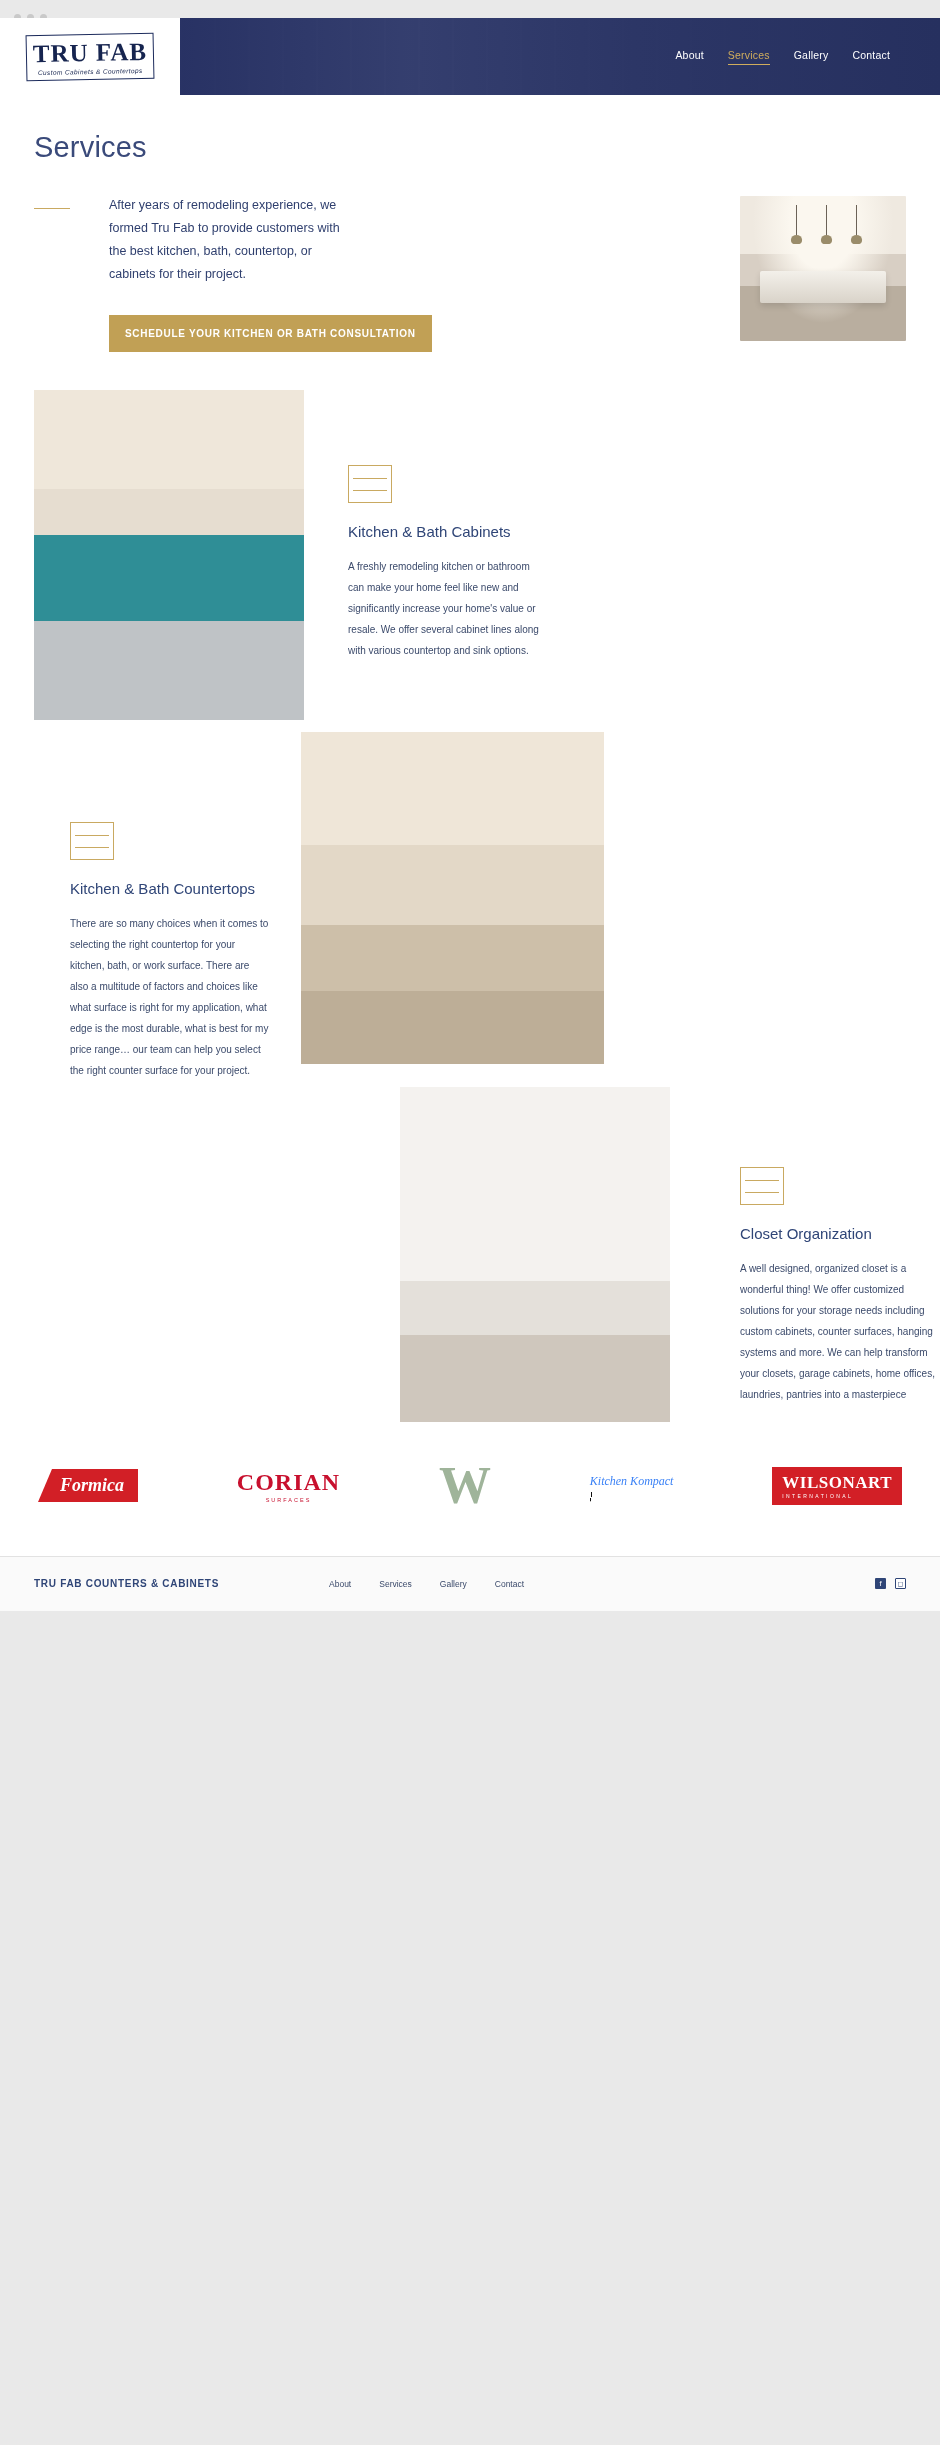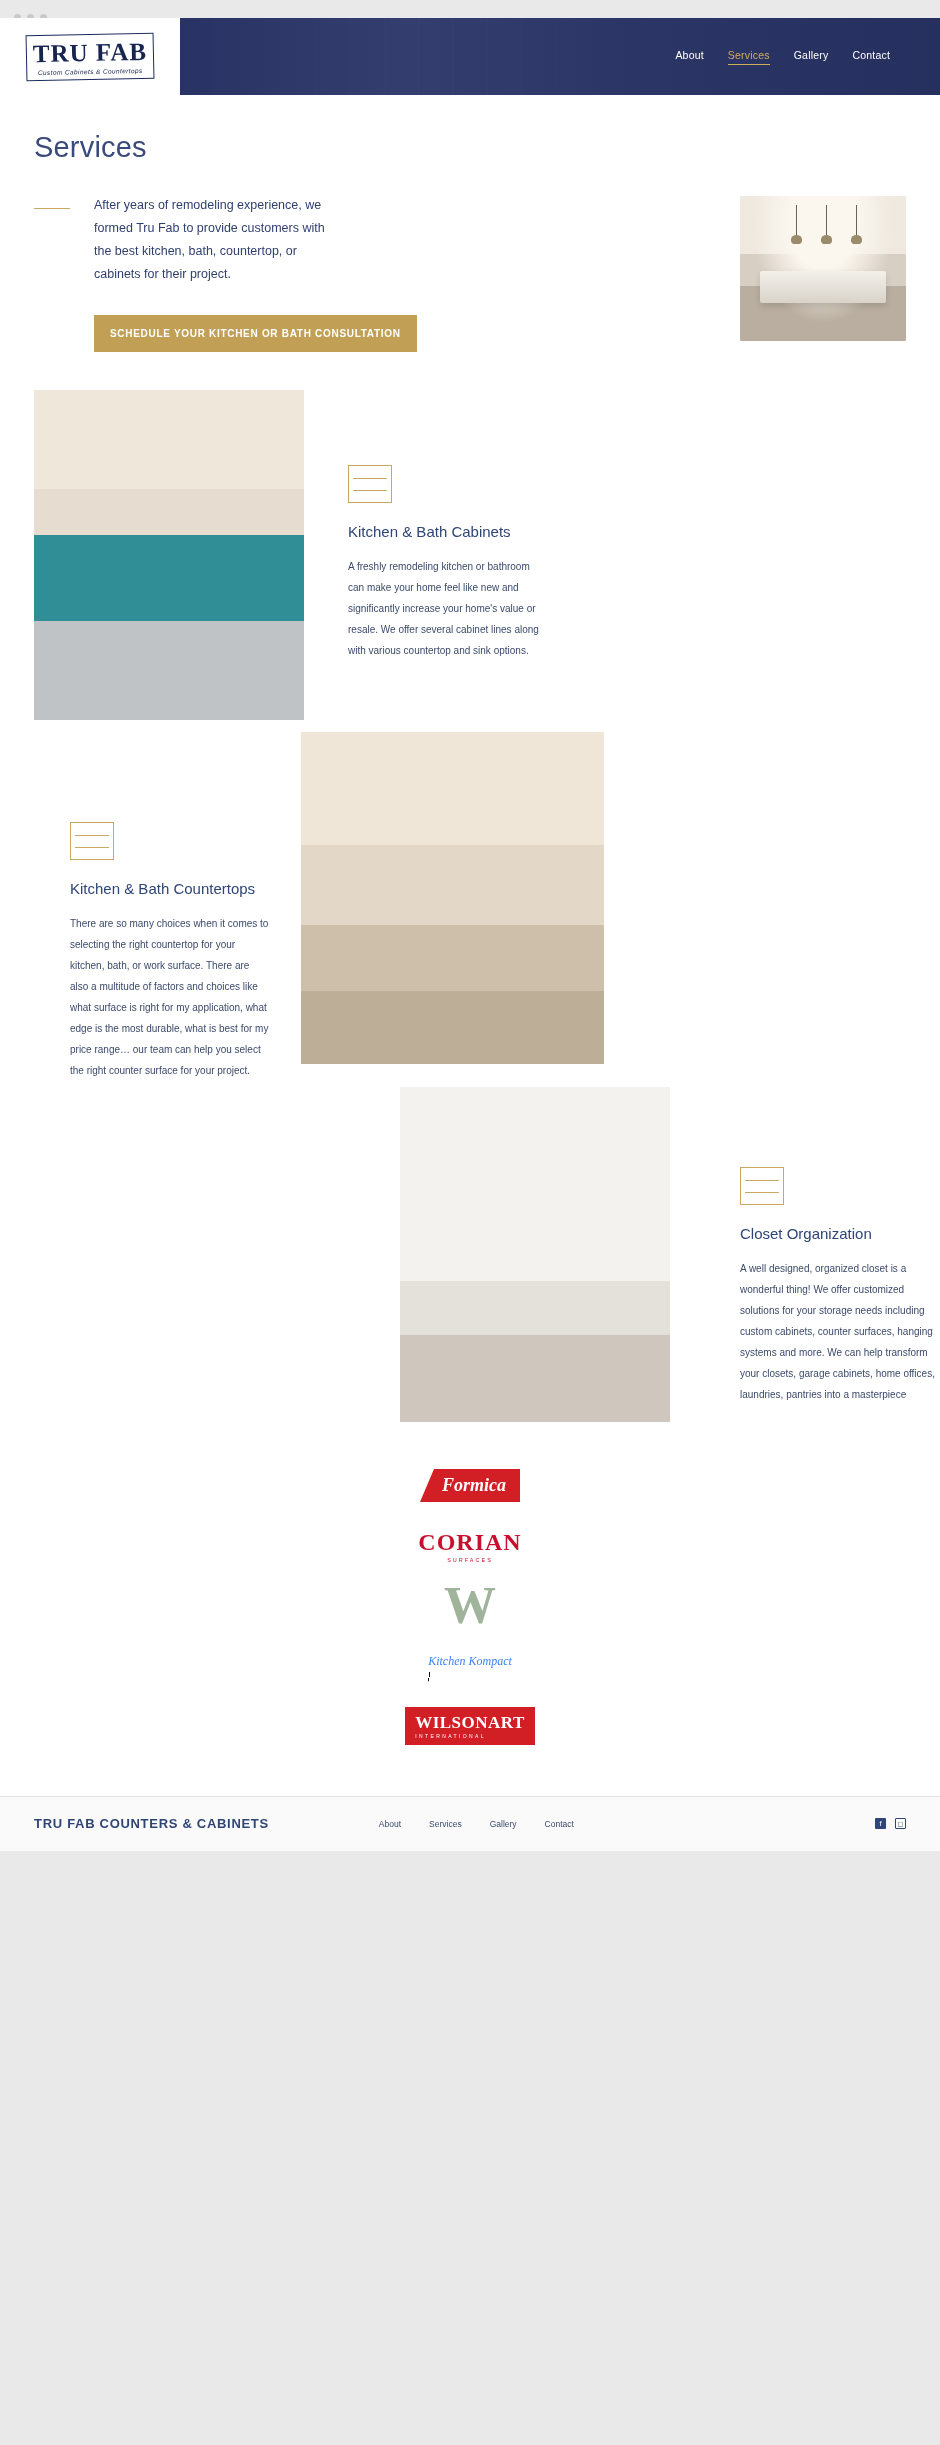--- a/index.html
+++ b/index.html
@@ -117,20 +117,21 @@
     font-weight: normal;
     margin-top: 36px;
     margin-left: 0;
     letter-spacing: .2px;
   }
   
   .intro {
     display: flex;
     margin-top: 30px;
     align-items: flex-start;
+    gap: 15px;
   }
   .intro-rule {
     width: 36px;
     height: 1px;
     background: #c9a961;
     margin-top: 14px;
     margin-right: 24px;
     flex: none;
   }
   .intro-text {
@@ -240,21 +241,20 @@
     color: #c1a055;
     font-size: 17px;
   }
   .brand-arrows span { cursor: pointer; line-height: 1; }
   .brands-row {
     display: flex;
     align-items: center;
     justify-content: space-between;
     margin-top: 34px;
     padding: 0 4px 0 4px;
-    flex-direction: column;
   }
   .brand { height: 60px; display:flex; align-items:center; justify-content:center; }
   .b-formica {
     font-family: "Liberation Serif", serif;
     font-style: italic;
     font-weight: bold;
     font-size: 18px;
     color: #fff;
     background: #d21f26;
     padding: 6px 14px 6px 22px;
@@ -320,21 +320,21 @@
   .footer {
     margin-top: 40px;
     border-top: 1px solid #e2e2e2;
     background: #fafafa;
     height: 55px;
     display: flex;
     align-items: center;
     padding: 0 34px;
   }
   .footer-brand {
-    font-size: 13px;
+    font-size: 10px;
     letter-spacing: .7px;
     color: #2f4577;
     font-weight: bold;
   }
   .footer-nav {
     display: flex;
     gap: 28px;
     margin-left: 110px;
   }
   .footer-nav a {

